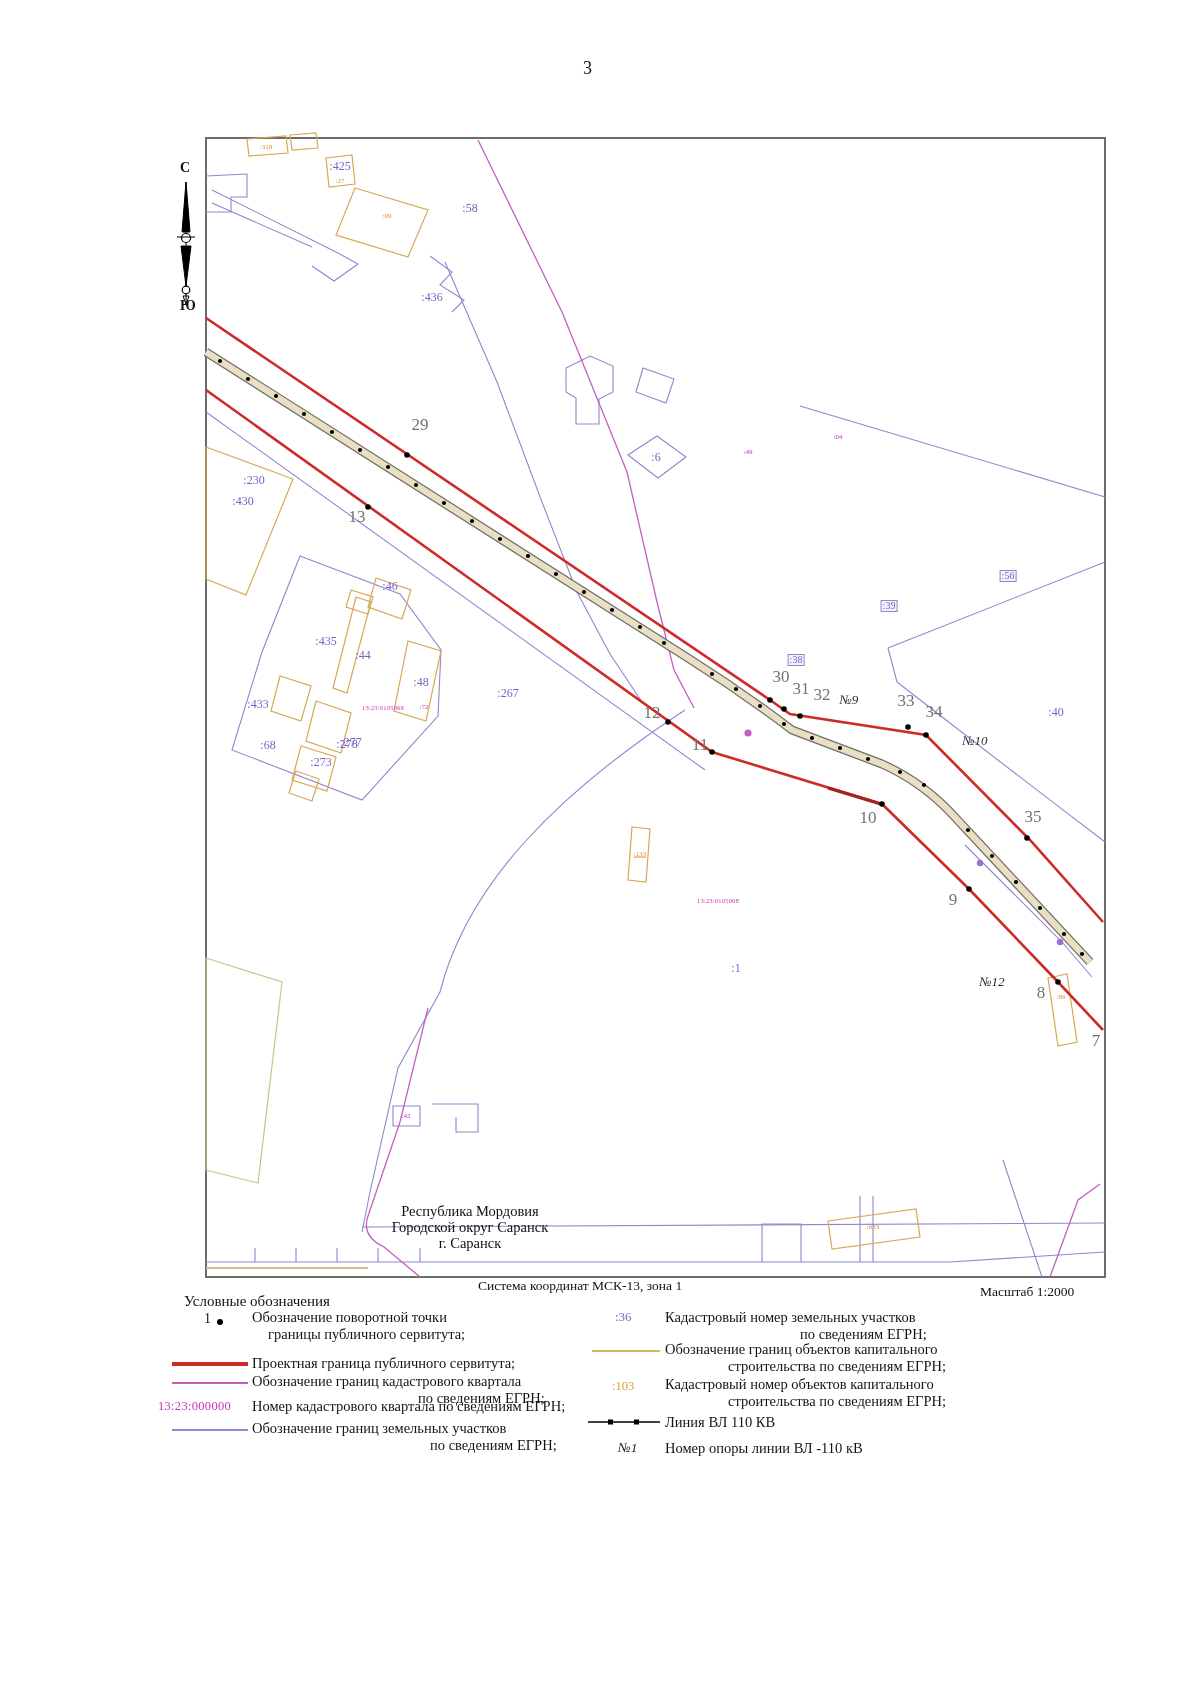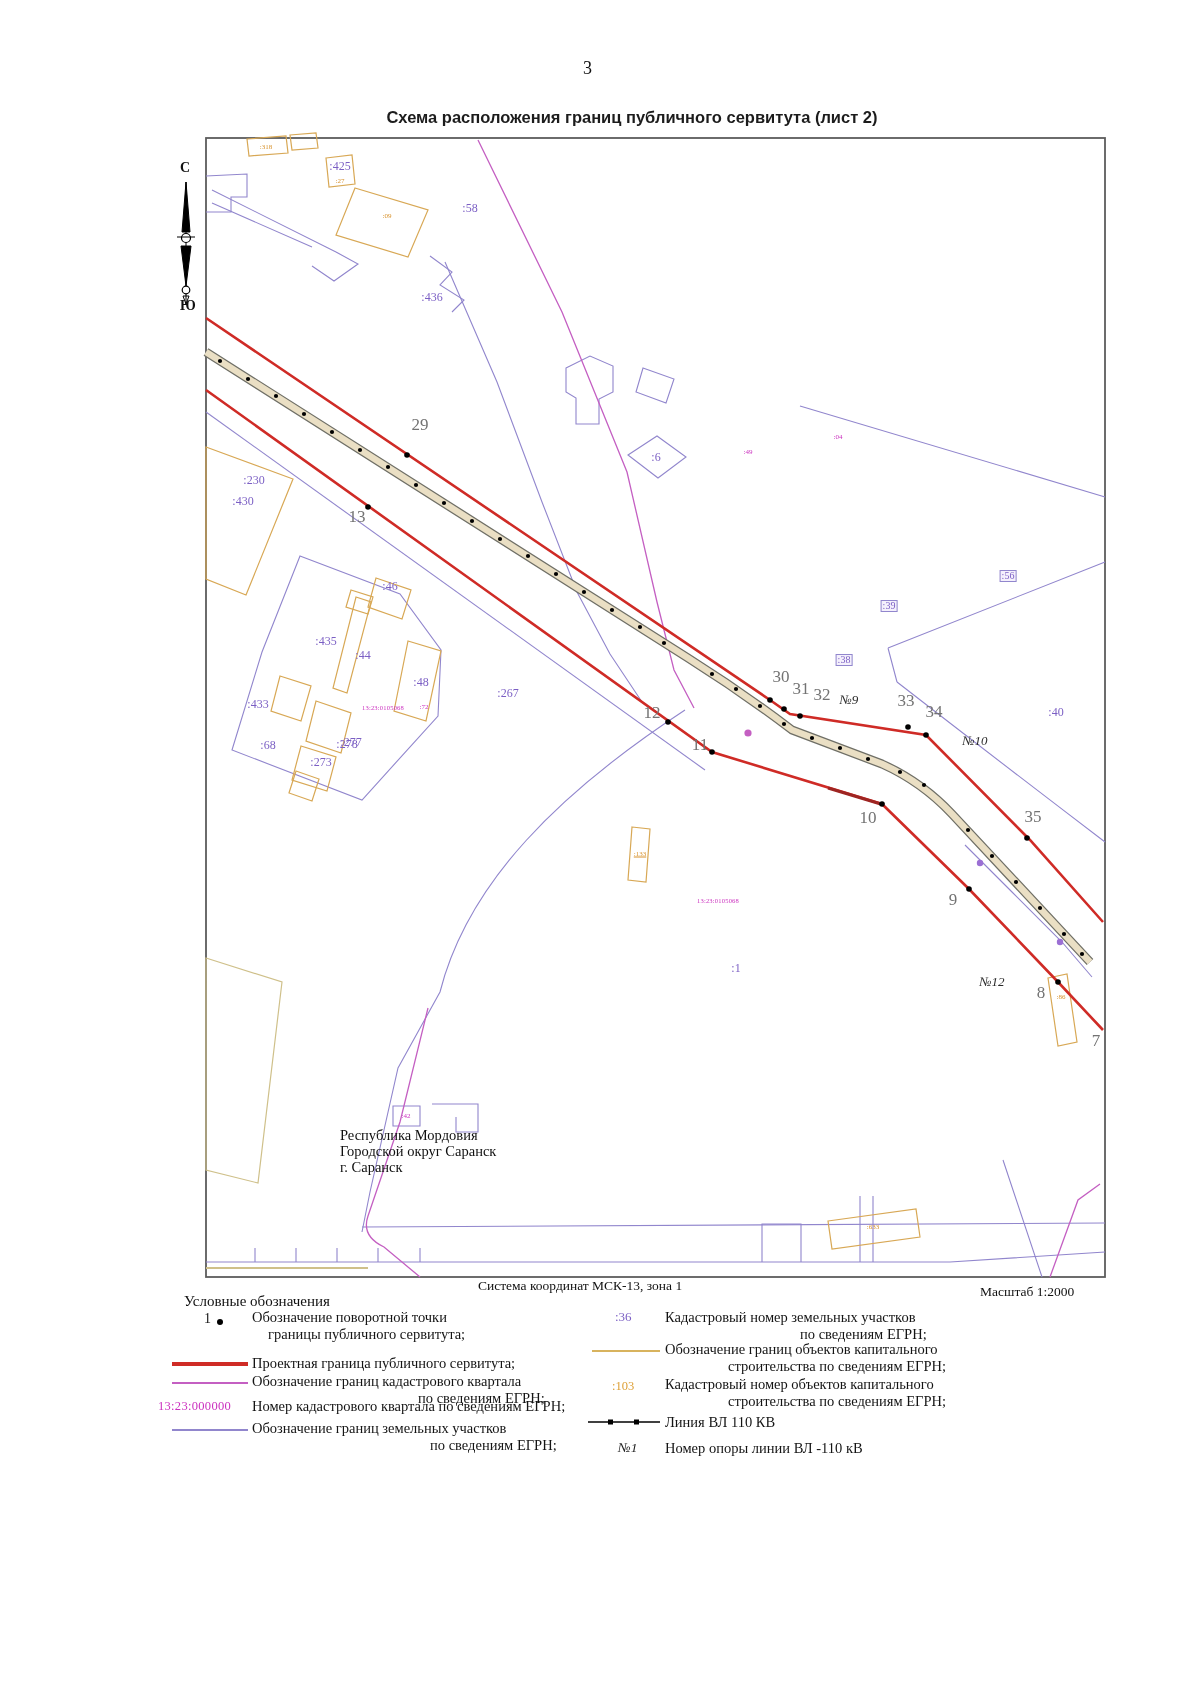--- a/index.html
+++ b/index.html
@@ -16,21 +16,21 @@
   
   .mlbl{position:absolute;transform:translate(-50%,-50%);white-space:nowrap;
         font-family:"Liberation Serif",serif;line-height:1;}
   .pt{font-size:17px;color:#737373;text-align:right;}
   .pyl{font-size:13px;font-style:italic;color:#2a2a2a;}
   .q{font-size:6.5px;color:#cb30bf;letter-spacing:.2px;}
   .mg{font-size:7px;color:#cb30bf;}
   .pl{font-size:12px;color:#7b5fc4;}
   .plb{font-size:10px;color:#7b5fc4;border:1px solid #9186cd;background:#f4f0fc;padding:0 1px;}
   .ol{font-size:7px;color:#d8922c;}
-  .region-text{left:340px;top:1128px;width:260px;text-align:left;font-size:14.5px;line-height:1.1;color:#101010;}
+  .region-text{left:340px;top:1204px;width:260px;text-align:center;font-size:14.5px;line-height:1.1;color:#101010;}
   .coord-system{left:478px;top:1278px;font-size:13.5px;}
   .scale{left:980px;top:1284px;font-size:13.5px;}
   .legend-title{left:184px;top:1293px;font-size:15px;}
   .lg{position:absolute;font-size:14.5px;color:#141414;white-space:nowrap;line-height:1.1;}
   .sw{position:absolute;}
   .sw-red{width:76px;height:3.5px;background:#cf2b26;}
   .sw-pink{width:76px;height:1.6px;background:#c45fc2;}
   .sw-purple{width:76px;height:1.6px;background:#9186cd;}
   .sw-tan{width:68px;height:1.6px;background:#d8b35e;}
   .qnum{color:#cb30bf;font-size:12.5px;letter-spacing:.3px;}
@@ -39,21 +39,20 @@
   .pylnum{font-style:italic;font-size:13.5px;color:#222;}
   .ptsym{font-size:14px;}
   .ptdot{position:absolute;width:6px;height:6px;border-radius:50%;background:#000;}
 </style>
 </head>
 <body>
 
 <div class="page">
 
   <span class="abs page-number">3</span>
-  <div class="abs map-title">Схема расположения границ публичного сервитута (лист 2)</div>
 
   <svg class="art" width="1200" height="1697" viewBox="0 0 1200 1697">
 
     <rect x="206" y="138" width="899" height="1139" fill="none" stroke="#5c5c5c" stroke-width="1.8"></rect>
 
     <g stroke="#000" fill="#000">
       <line x1="186" y1="182" x2="186" y2="304" stroke-width="1"></line>
       <polygon points="186,182 182,232 190,232"></polygon>
       <circle cx="186" cy="238" r="4.5" fill="#fff" stroke-width="1.2"></circle>
       <line x1="177" y1="237" x2="195" y2="237" stroke-width="1"></line>
@@ -220,21 +219,21 @@
       <span class="mlbl pl" style="left: 508px; top: 693px;">:267</span>
       <span class="mlbl pl" style="left: 258px; top: 704px;">:433</span>
       <span class="mlbl pl" style="left: 347px; top: 718px; margin-top: 26px;">:278</span>
       <span class="mlbl pl" style="left: 351px; top: 742px;">:277</span>
       <span class="mlbl pl" style="left: 321px; top: 762px;">:273</span>
       <span class="mlbl pl" style="left: 268px; top: 745px;">:68</span>
       <span class="mlbl pl" style="left: 656px; top: 457px;">:6</span>
       <span class="mlbl mg" style="left: 748px; top: 452px;">:49</span>
       <span class="mlbl mg" style="left: 838px; top: 437px;">:04</span>
       <span class="mlbl plb" style="left: 889px; top: 606px;">:39</span>
-      <span class="mlbl plb" style="left: 796px; top: 660px; margin-left: 48px;">:38</span>
+      <span class="mlbl plb" style="left: 796px; top: 660px;">:38</span>
       <span class="mlbl plb" style="left: 1008px; top: 576px;">:56</span>
       <span class="mlbl pl" style="left: 1056px; top: 712px;">:40</span>
       <span class="mlbl pl" style="left: 736px; top: 968px;">:1</span>
       <span class="mlbl ol" style="left: 640px; top: 854px; text-decoration: underline;">:133</span>
       <span class="mlbl ol" style="left: 1061px; top: 997px;">:86</span>
       <span class="mlbl ol" style="left: 873px; top: 1227px;">:633</span>
     </div>
 
   <div class="abs region-text">
     <div>Республика Мордовия</div>

